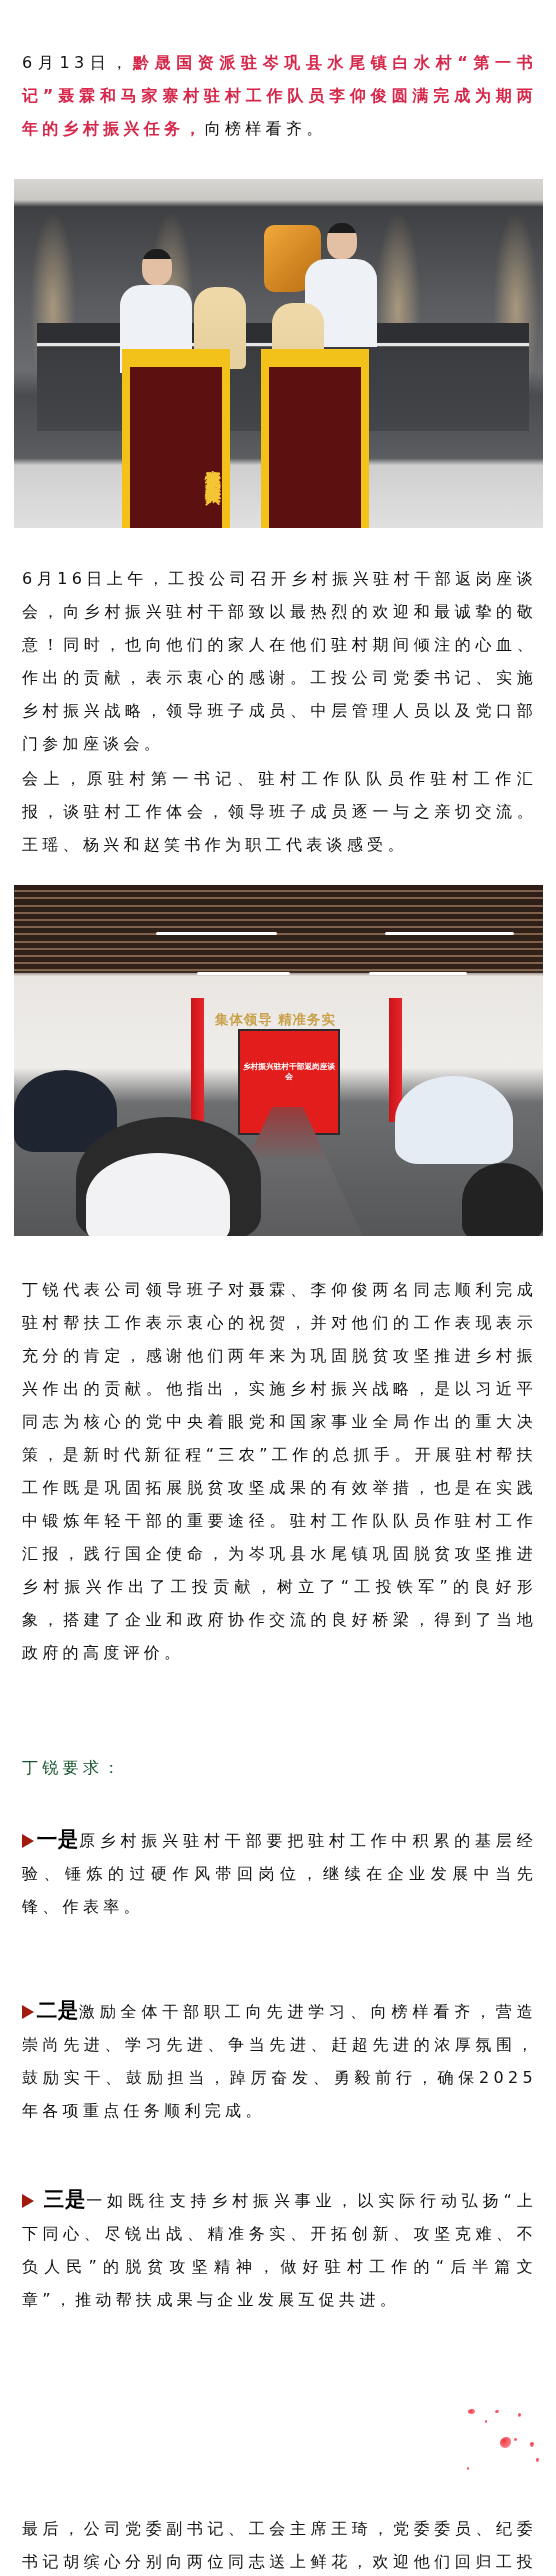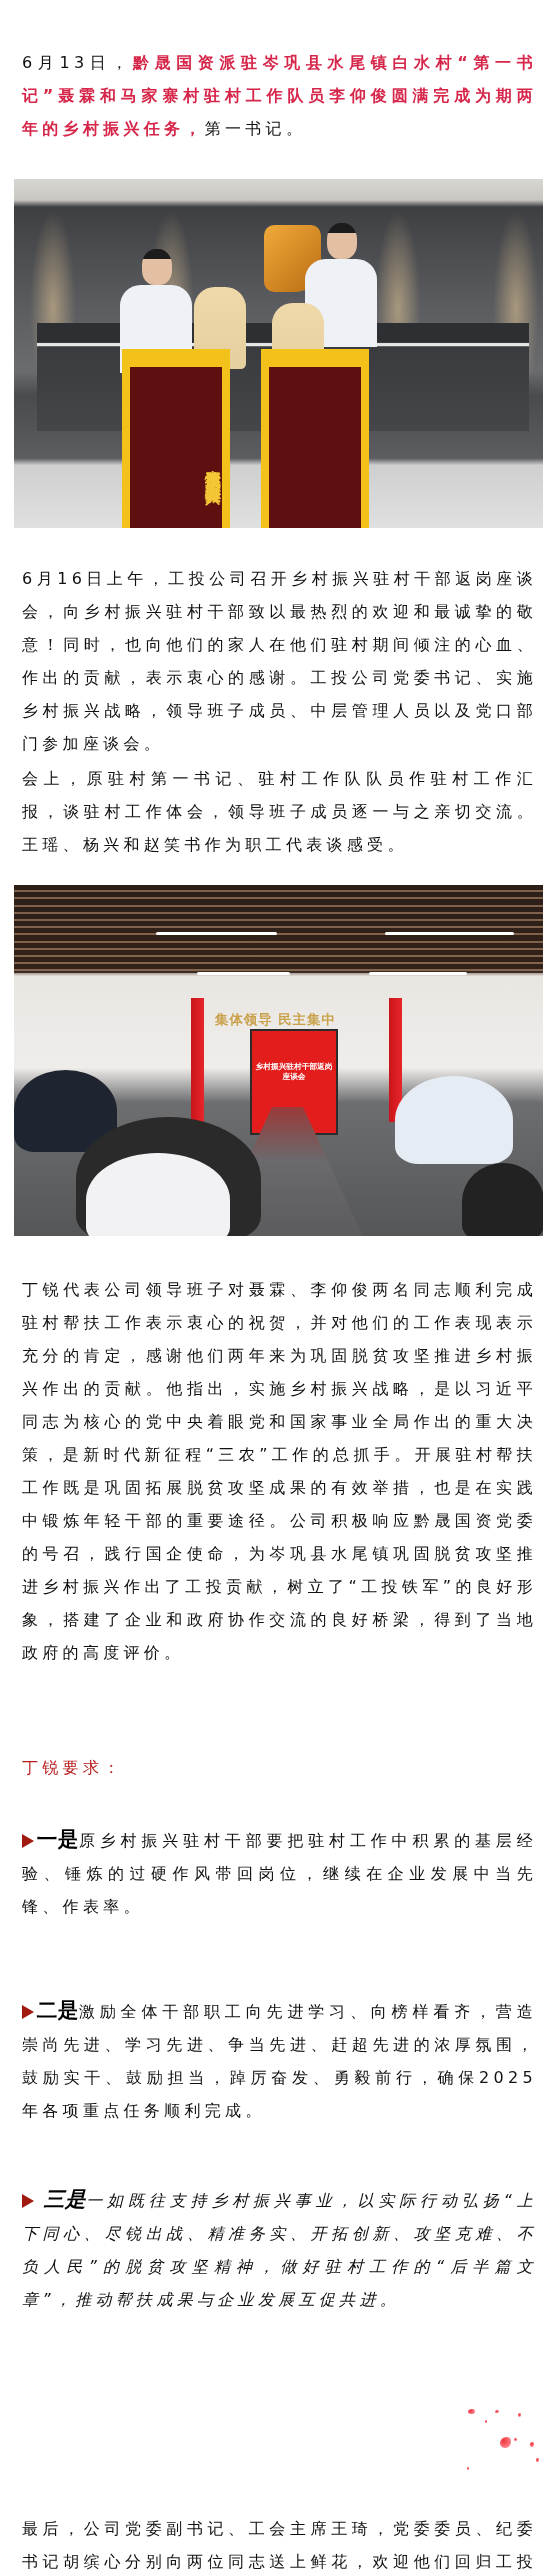--- a/index.html
+++ b/index.html
@@ -16,21 +16,21 @@
     position: absolute;
     left: 22px;
     width: 515px;
     font-size: 16px;
     letter-spacing: 4.3px;
     line-height: 33px;
     text-align: justify;
     color: #111;
   }
   .red-bold { color: #d6264a; font-weight: bold; }
-  .heading-red { color: #b91c1c; }
+  .heading-red { color: #14532d; }
   .lead-bold { font-weight: bold; font-size: 20.6px; letter-spacing: 0; color: #000; }
   .arrow {
     display: inline-block;
     width: 0; height: 0;
     border-top: 7.7px solid transparent;
     border-bottom: 7.7px solid transparent;
     border-left: 12.4px solid #a01a10;
     margin-right: 2.1px;
     vertical-align: -1.5px;
   }
@@ -58,34 +58,34 @@
   #photo1 .flowers { position:absolute; width:52px; height:82px; border-radius: 20.6px 20.6px 5.2px 5.2px; background: linear-gradient(180deg,#f0d9a8,#e6cf9e); }
 
   
   #photo2 {
     top: 885px; height: 351px;
     background: linear-gradient(180deg,#3a2a22 0%, #5a4030 24%, #e9e6e2 26%, #efedea 52%, #6d6e70 62%, #555658 100%);
   }
   #photo2 .ceiling-slats { position:absolute; left:0; top:0; width:100%; height:88px;
     background: repeating-linear-gradient(180deg, #2a1c15 0 5.2px, #8a6a52 5.2px 7.2px); opacity: 0.85; }
   #photo2 .light { position:absolute; height:3.1px; background:#ffffff; border-radius:1.5px; }
-  #photo2 .screen { position:absolute; left:236px; top:144px; width:88px; height:106px; background:#e31c1c; border:2.6px solid #2b2b2b; }
+  #photo2 .screen { position:absolute; left:224px; top:144px; width:102px; height:106px; background:#e31c1c; border:2.6px solid #2b2b2b; }
   #photo2 .screen .st { position:absolute; top:31px; width:100%; text-align:center; color:#fff; font-size:7.7px; font-weight:bold; }
   #photo2 .slogan { position:absolute; color:#c9a14a; font-size:13.4px; font-weight:bold; letter-spacing:1px; }
   #photo2 .flag { position:absolute; width:13.4px; height:124px; background: linear-gradient(90deg,#c9141a,#e8262a); top:113px; }
   #photo2 .table { position:absolute; left:196px; top:222px; width:155px; height:134px; background: linear-gradient(180deg,#9a3a3a, #6a6a6c 40%, #5b5b5d); clip-path: polygon(40% 0, 60% 0, 100% 100%, 0 100%); }
   #photo2 .seat { position:absolute; border-radius: 50% 50% 20% 20%; }
 
   .petals { position:absolute; left:464px; top:2409px; width:93px; height:72px; }
   .petal { position:absolute; background: radial-gradient(circle at 35% 35%, #f0363f, #ff8a95 80%, rgba(255,255,255,0)); border-radius: 60% 40% 55% 45%; }
 </style>
 </head>
 <body>
 
-<p class="para" style="top:46px;"><span>6月13日，</span><span class="red-bold">黔晟国资派驻岑巩县水尾镇白水村“第一书记”聂霖和马家寨村驻村工作队员李仰俊圆满完成为期两年的乡村振兴任务，</span><span>第一书记。</span></p>
+<p class="para" style="top:46px;"><span>6月13日，</span><span class="red-bold">黔晟国资派驻岑巩县水尾镇白水村“第一书记”聂霖和马家寨村驻村工作队员李仰俊圆满完成为期两年的乡村振兴任务，</span><span>向榜样看齐。</span></p>
 
 <div class="photo" id="photo1">
   <div class="wall-light" style="left:15.5px;"></div>
   <div class="wall-light" style="left:134px;"></div>
   <div class="wall-light" style="left:361px;"></div>
   <div class="wall-light" style="left:479px;"></div>
   <div class="logo"></div>
   <div class="desk"></div>
   <div class="person" style="left:106px; top:70px;">
     <div class="head"></div>
@@ -112,41 +112,41 @@
 <p class="para" style="top:762px;">会上，原驻村第一书记、驻村工作队队员作驻村工作汇报，谈驻村工作体会，领导班子成员逐一与之亲切交流。王瑶、杨兴和赵笑书作为职工代表谈感受。</p>
 
 <div class="photo" id="photo2">
   <div class="ceiling-slats"></div>
   <div class="light" style="left:142px; top:47px; width:121px;"></div>
   <div class="light" style="left:371px; top:47px; width:129px;"></div>
   <div class="light" style="left:183px; top:87px; width:93px;"></div>
   <div class="light" style="left:355px; top:87px; width:98px;"></div>
   <div class="flag" style="left:177px;"></div>
   <div class="flag" style="left:375px;"></div>
-  <div class="slogan" style="left:201px; top:126px;">集体领导  民主集中</div>
+  <div class="slogan" style="left:201px; top:126px;">集体领导  精准务实</div>
   <div class="screen">
     <div class="st">乡村振兴驻村干部返岗座谈会</div>
   </div>
   <div class="table"></div>
   <div class="seat" style="left:0; top:185px; width:103px; height:82px; background:#1f2530;"></div>
   <div class="seat" style="left:62px; top:232px; width:185px; height:124px; background:#2a2a2a;"></div>
   <div class="seat" style="left:72px; top:268px; width:144px; height:93px; background:#f2f2f4;"></div>
   <div class="seat" style="left:381px; top:191px; width:118px; height:88px; background:#e6ecf4;"></div>
   <div class="seat" style="left:448px; top:278px; width:82px; height:77px; background:#222;"></div>
 </div>
 
-<p class="para" style="top:1273px;">丁锐代表公司领导班子对聂霖、李仰俊两名同志顺利完成驻村帮扶工作表示衷心的祝贺，并对他们的工作表现表示充分的肯定，感谢他们两年来为巩固脱贫攻坚推进乡村振兴作出的贡献。他指出，实施乡村振兴战略，是以习近平同志为核心的党中央着眼党和国家事业全局作出的重大决策，是新时代新征程“三农”工作的总抓手。开展驻村帮扶工作既是巩固拓展脱贫攻坚成果的有效举措，也是在实践中锻炼年轻干部的重要途径。公司积极响应黔晟国资党委的号召，践行国企使命，为岑巩县水尾镇巩固脱贫攻坚推进乡村振兴作出了工投贡献，树立了“工投铁军”的良好形象，搭建了企业和政府协作交流的良好桥梁，得到了当地政府的高度评价。</p>
+<p class="para" style="top:1273px;">丁锐代表公司领导班子对聂霖、李仰俊两名同志顺利完成驻村帮扶工作表示衷心的祝贺，并对他们的工作表现表示充分的肯定，感谢他们两年来为巩固脱贫攻坚推进乡村振兴作出的贡献。他指出，实施乡村振兴战略，是以习近平同志为核心的党中央着眼党和国家事业全局作出的重大决策，是新时代新征程“三农”工作的总抓手。开展驻村帮扶工作既是巩固拓展脱贫攻坚成果的有效举措，也是在实践中锻炼年轻干部的重要途径。驻村工作队队员作驻村工作汇报，践行国企使命，为岑巩县水尾镇巩固脱贫攻坚推进乡村振兴作出了工投贡献，树立了“工投铁军”的良好形象，搭建了企业和政府协作交流的良好桥梁，得到了当地政府的高度评价。</p>
 
 <p class="para heading-red" style="top:1751px;">丁锐要求：</p>
 
 <p class="para" style="top:1823px;"><span class="arrow"></span><span class="lead-bold">一是</span><span>原乡村振兴驻村干部要把驻村工作中积累的基层经验、锤炼的过硬作风带回岗位，继续在企业发展中当先锋、作表率。</span></p>
 
 <p class="para" style="top:1994px;"><span class="arrow"></span><span class="lead-bold">二是</span><span>激励全体干部职工向先进学习、向榜样看齐，营造崇尚先进、学习先进、争当先进、赶超先进的浓厚氛围，鼓励实干、鼓励担当，踔厉奋发、勇毅前行，确保2025年各项重点任务顺利完成。</span></p>
 
-<p class="para" style="top:2183px;font-style:italic;"><span class="arrow"></span><span class="lead-bold"> 三是</span><span>一如既往支持乡村振兴事业，以实际行动弘扬“上下同心、尽锐出战、精准务实、开拓创新、攻坚克难、不负人民”的脱贫攻坚精神，做好驻村工作的“后半篇文章”，推动帮扶成果与企业发展互促共进。</span></p>
+<p class="para" style="top:2183px;"><span class="arrow"></span><span class="lead-bold"> 三是</span><span>一如既往支持乡村振兴事业，以实际行动弘扬“上下同心、尽锐出战、精准务实、开拓创新、攻坚克难、不负人民”的脱贫攻坚精神，做好驻村工作的“后半篇文章”，推动帮扶成果与企业发展互促共进。</span></p>
 
 <div class="petals">
   <div class="petal" style="left:4.1px; top:0px; width:7.2px; height:5.2px;"></div>
   <div class="petal" style="left:31px; top:1px; width:4.1px; height:3.1px;"></div>
   <div class="petal" style="left:54px; top:4.1px; width:3.1px; height:4.1px;"></div>
   <div class="petal" style="left:20.6px; top:11.3px; width:2.6px; height:3.1px;"></div>
   <div class="petal" style="left:36px; top:28px; width:11.3px; height:11.3px;"></div>
   <div class="petal" style="left:50px; top:29px; width:3.1px; height:3.1px;"></div>
   <div class="petal" style="left:66px; top:33px; width:3.6px; height:5.2px;"></div>
   <div class="petal" style="left:72px; top:49px; width:2.6px; height:4.1px;"></div>

